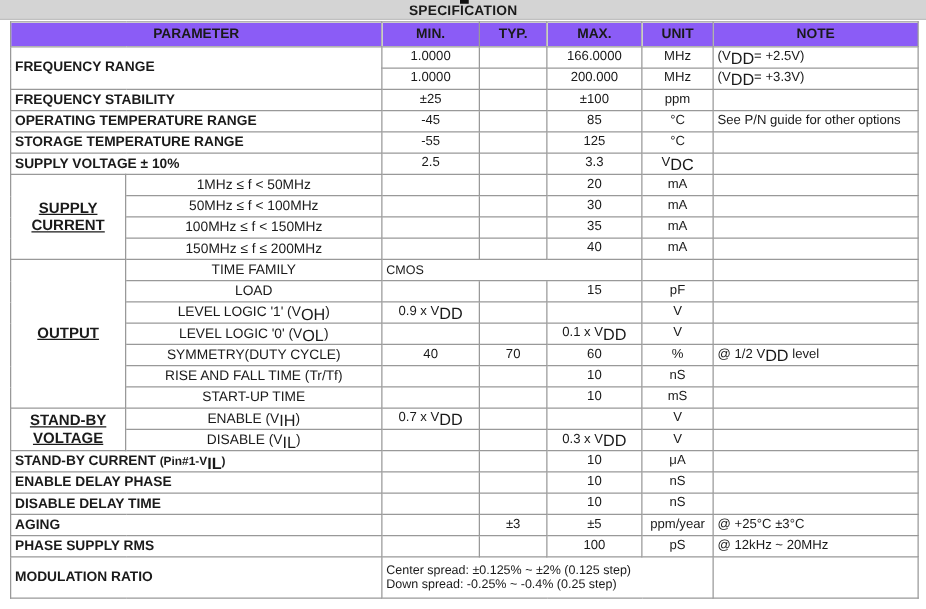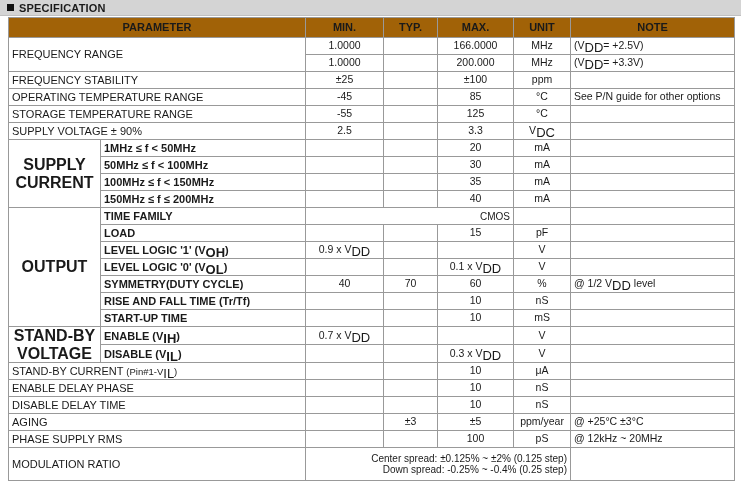--- a/index.html
+++ b/index.html
@@ -6,20 +6,21 @@
   body{
     width:741px;height:487px;overflow:hidden;
     font-family:"Liberation Sans", sans-serif;
     color:#1a1a1a;
     -webkit-font-smoothing:antialiased;
   }
   .section-header{
     height:15px;background:#d4d4d4;
     display:flex;align-items:center;
     border-bottom:1px solid #c0c0c0;
+    flex-direction:column;
   }
   .bullet{
     width:7px;height:7px;background:#111;
     display:inline-block;margin:0 5px 0 7px;
   }
   .section-title{
     font-size:11px;font-weight:bold;letter-spacing:.2px;
   }
   table.spec{
     border-collapse:collapse;
@@ -31,29 +32,29 @@
     border:1px solid #999999;
     padding:0 3px;
     height:16px;
     overflow:hidden;
     white-space:nowrap;
     line-height:1.1;
     vertical-align:middle;
   }
   table.spec th{
     font-size:11px;font-weight:bold;text-align:center;height:19px;
-    background:#a16207;
-  }
-  td.c-param{font-weight:normal;text-align:left;padding-left:4px;font-size:11px;}
-  td.c-sub{font-weight:bold;text-align:left;padding-left:6px;font-size:11px;}
-  td.c-group{font-weight:bold;text-align:center;font-size:16px;line-height:1.2;}
+    background:#8b5cf6;
+  }
+  td.c-param{font-weight:bold;text-align:left;padding-left:4px;font-size:11px;}
+  td.c-sub{font-weight:normal;text-align:center;padding-left:6px;font-size:11px;}
+  td.c-group{font-weight:bold;text-align:center;font-size:12px;line-height:1.2;text-decoration:underline;}
   td.c-val{text-align:center;font-size:10.5px;}
   td.c-unit{text-align:center;font-size:10.5px;}
   td.c-note{text-align:left;padding-left:5px;font-size:10.5px;}
-  td.c-span{text-align:right;font-size:10px;line-height:1.3;}
+  td.c-span{text-align:left;font-size:10px;line-height:1.3;}
   tr.tall td{height:32px;}
   sub{font-size:13px;line-height:0;}
   .sm{font-size:9.5px;text-align:center;}
 </style>
 </head>
 <body>
 
 <div class="section-header">
   <span class="bullet"></span>
   <span class="section-title">SPECIFICATION</span>
@@ -111,21 +112,21 @@
       </tr>
       <tr>
         <td class="c-param" colspan="2">STORAGE TEMPERATURE RANGE</td>
         <td class="c-val">-55</td>
         <td class="c-val"></td>
         <td class="c-val">125</td>
         <td class="c-unit">°C</td>
         <td class="c-note"></td>
       </tr>
       <tr>
-        <td class="c-param" colspan="2">SUPPLY VOLTAGE  ± 90%</td>
+        <td class="c-param" colspan="2">SUPPLY VOLTAGE  ± 10%</td>
         <td class="c-val">2.5</td>
         <td class="c-val"></td>
         <td class="c-val">3.3</td>
         <td class="c-unit">V<sub>DC</sub></td>
         <td class="c-note"></td>
       </tr>
       <tr>
         <td class="c-group" rowspan="4">SUPPLY<br>CURRENT</td>
         <td class="c-sub">1MHz ≤ f &lt; 50MHz</td>
         <td class="c-val"></td>

